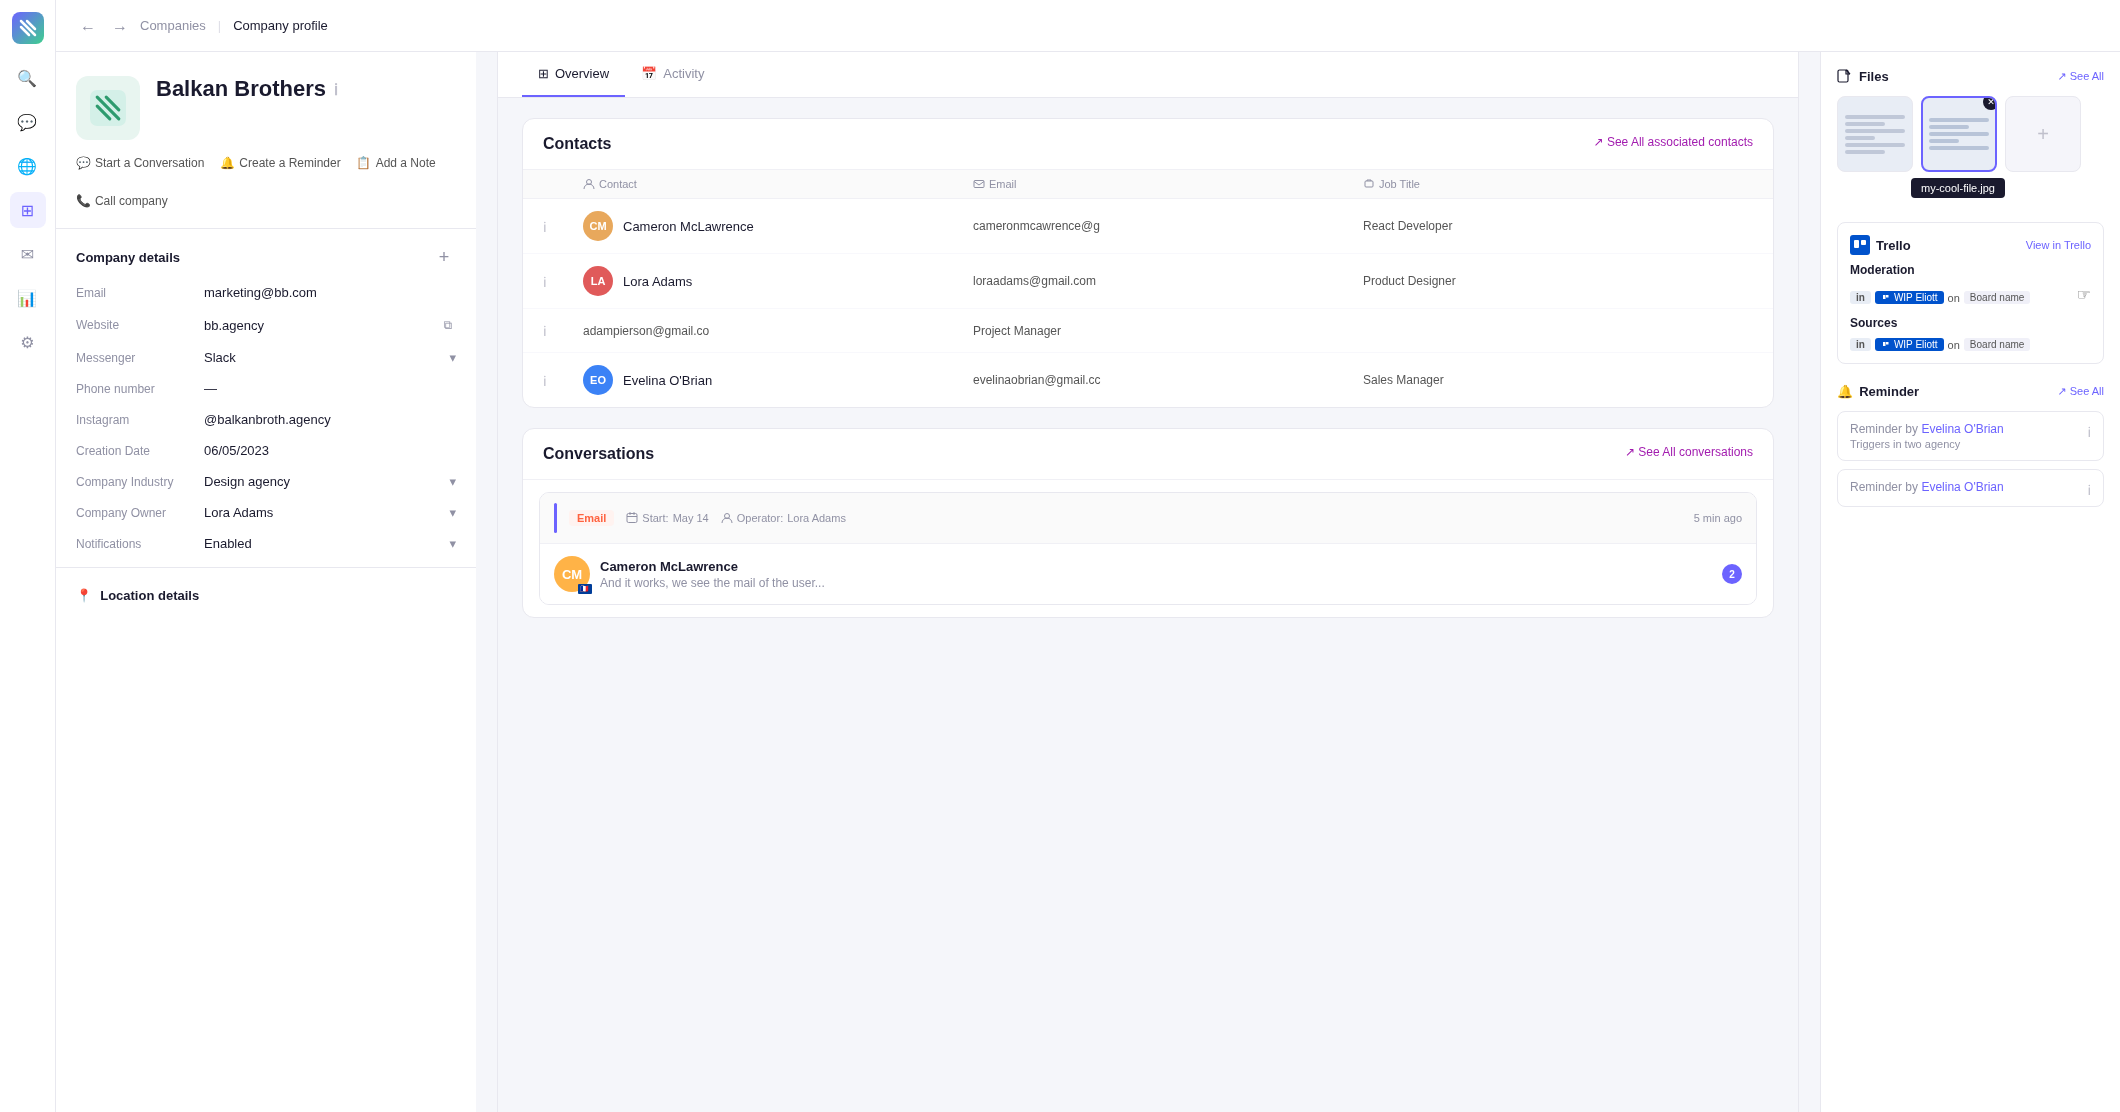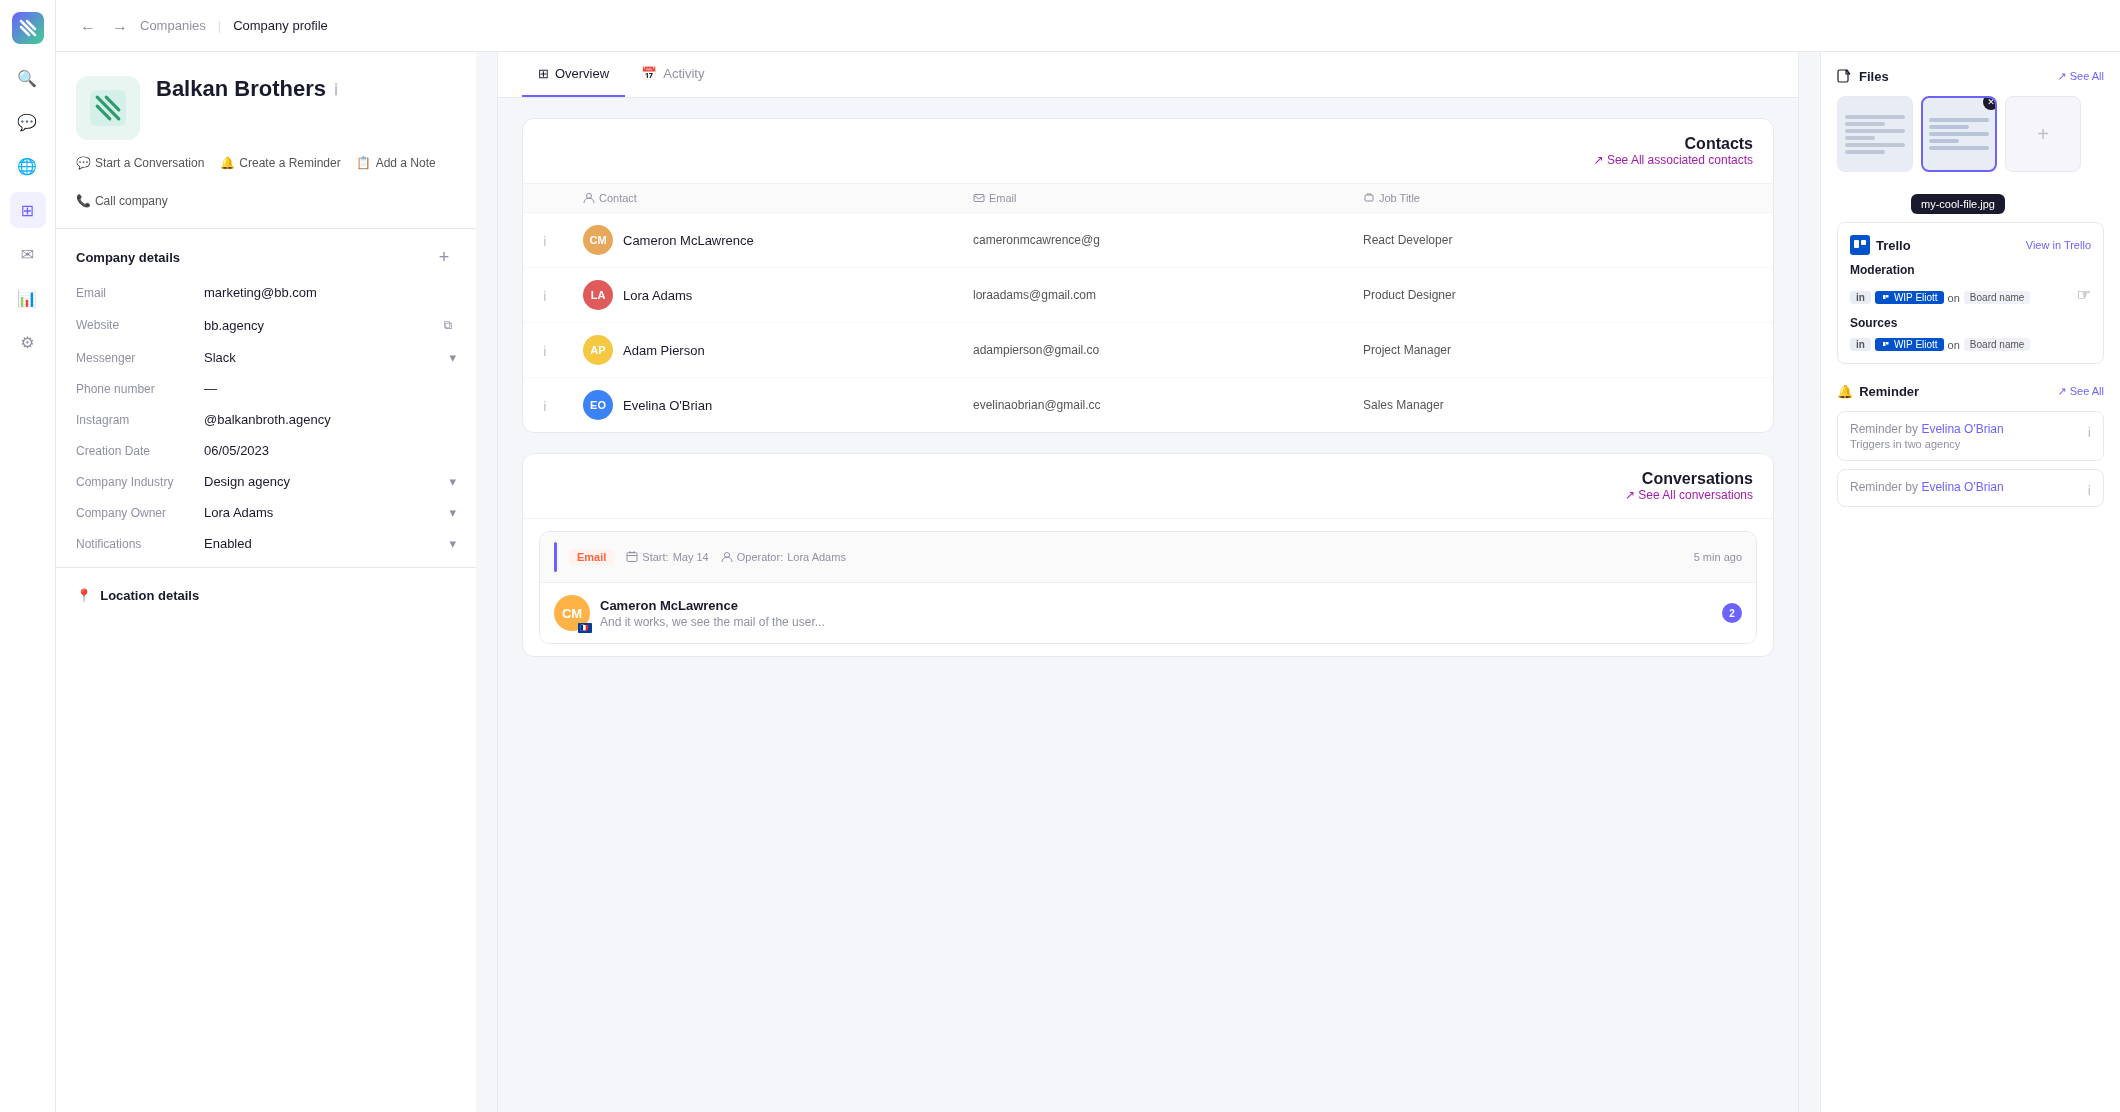--- a/index.html
+++ b/index.html
@@ -52,21 +52,21 @@
 
     
     .tabs { background: #fff; padding: 0 24px; display: flex; gap: 0; border-bottom: 1px solid #e8e8ef; }
     .tab { padding: 14px 16px; cursor: pointer; font-size: 13px; color: #9091a4; border-bottom: 2px solid transparent; display: flex; align-items: center; gap: 6px; }
     .tab.active { color: #1a1a2e; border-bottom-color: #6c63ff; font-weight: 500; }
 
     
     .middle-content { flex: 1; overflow-y: auto; padding: 20px 24px; }
 
     .section-card { background: #fff; border-radius: 12px; margin-bottom: 20px; overflow: hidden; border: 1px solid #e8e8ef; }
-    .section-card-header { padding: 16px 20px; display: flex; align-items: flex-end; justify-content: space-between; border-bottom: 1px solid #f0f0f5; flex-direction: column; }
+    .section-card-header { padding: 16px 20px; display: flex; align-items: flex-start; justify-content: space-between; border-bottom: 1px solid #f0f0f5; }
     .section-card-title { font-weight: 700; font-size: 16px; color: #1a1a2e; }
     .see-all-link { color: #a21caf; font-size: 12px; cursor: pointer; display: flex; align-items: center; gap: 4px; text-decoration: none; }
 
     
     .contacts-table { width: 100%; }
     .contacts-thead { display: grid; grid-template-columns: 40px 1fr 1fr 1fr; padding: 8px 20px; background: #fafafa; border-bottom: 1px solid #f0f0f5; }
     .contacts-thead span { font-size: 11px; color: #9091a4; font-weight: 500; display: flex; align-items: center; gap: 4px; }
     .contact-row { display: grid; grid-template-columns: 40px 1fr 1fr 1fr; padding: 12px 20px; border-bottom: 1px solid #f8f8fc; align-items: center; }
     .contact-row:last-child { border-bottom: none; }
     .contact-info { display: flex; align-items: center; gap: 10px; }
@@ -327,24 +327,20 @@
               <span class="info-icon">ℹ</span>
               <div class="contact-info">
                 <div class="avatar" style="background:#e05a5a;">LA</div>
                 <span class="contact-name">Lora Adams</span>
               </div>
               <span class="contact-email">loraadams@gmail.com</span>
               <span class="contact-job">Product Designer</span>
             </div>
             <div class="contact-row">
               <span class="info-icon">ℹ</span>
-              <div class="contact-info">
-                <div class="avatar" style="background:#f5c842;">AP</div>
-                <span class="contact-name">Adam Pierson</span>
-              </div>
               <span class="contact-email">adampierson@gmail.co</span>
               <span class="contact-job">Project Manager</span>
             </div>
             <div class="contact-row">
               <span class="info-icon">ℹ</span>
               <div class="contact-info">
                 <div class="avatar" style="background:#3b82f6;">EO</div>
                 <span class="contact-name">Evelina O'Brian</span>
               </div>
               <span class="contact-email">evelinaobrian@gmail.cc</span>
@@ -428,21 +424,21 @@
               <div style="width:60px;">
                 <div style="height:4px;background:#b8c4d8;border-radius:2px;margin:3px 0;"></div>
                 <div style="height:4px;background:#b8c4d8;border-radius:2px;margin:3px 0;width:40px;"></div>
                 <div style="height:4px;background:#b8c4d8;border-radius:2px;margin:3px 0;"></div>
                 <div style="height:4px;background:#b8c4d8;border-radius:2px;margin:3px 0;width:30px;"></div>
                 <div style="height:4px;background:#b8c4d8;border-radius:2px;margin:3px 0;"></div>
               </div>
               <div class="file-close">✕</div>
             </div>
 
-            <div class="trello-tooltip" style="position:absolute;top:98px;left:-10px;white-space:nowrap;z-index:10;border-radius:6px;">my-cool-file.jpg</div>
+            <div class="trello-tooltip" style="position:absolute;top:82px;left:-10px;white-space:nowrap;z-index:10;">my-cool-file.jpg</div>
           </div>
 
           <div class="file-thumb file-thumb-add" style="width:76px;height:76px;">+</div>
         </div>
       </div>
 
       <div class="right-section" style="margin-top:50px;">
         <div class="trello-section">
           <div class="trello-header">
             <div class="trello-logo">

